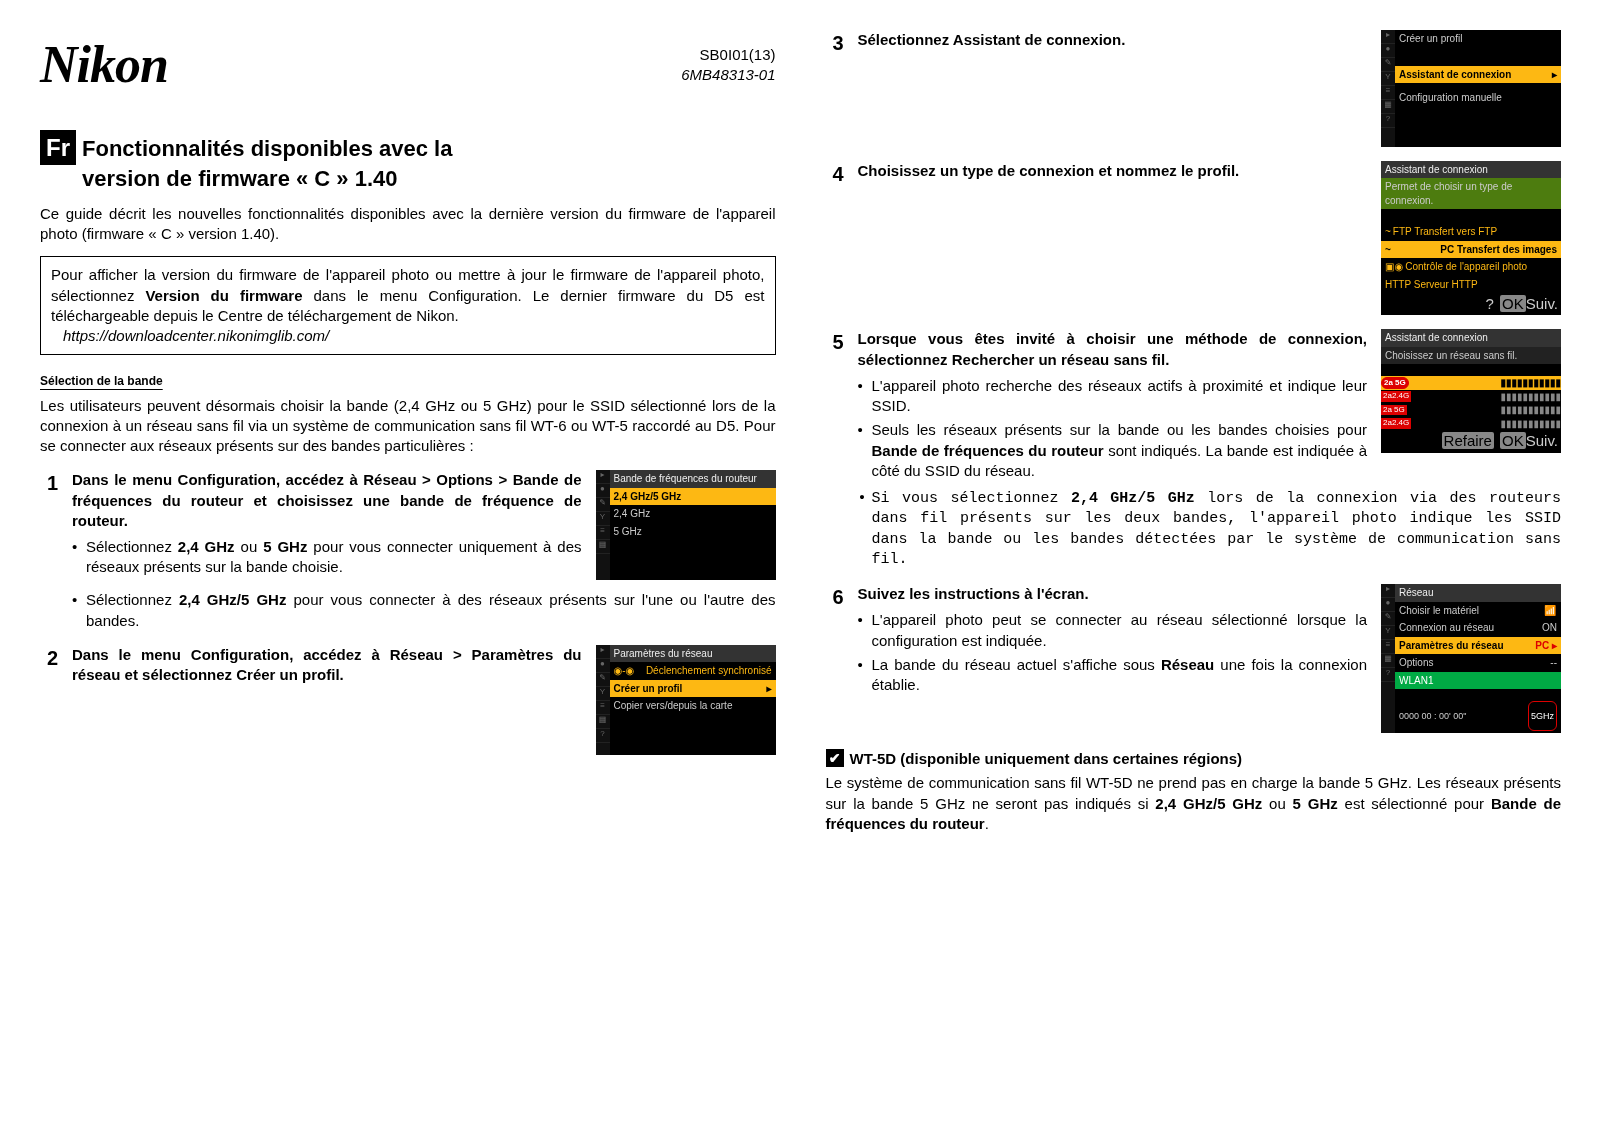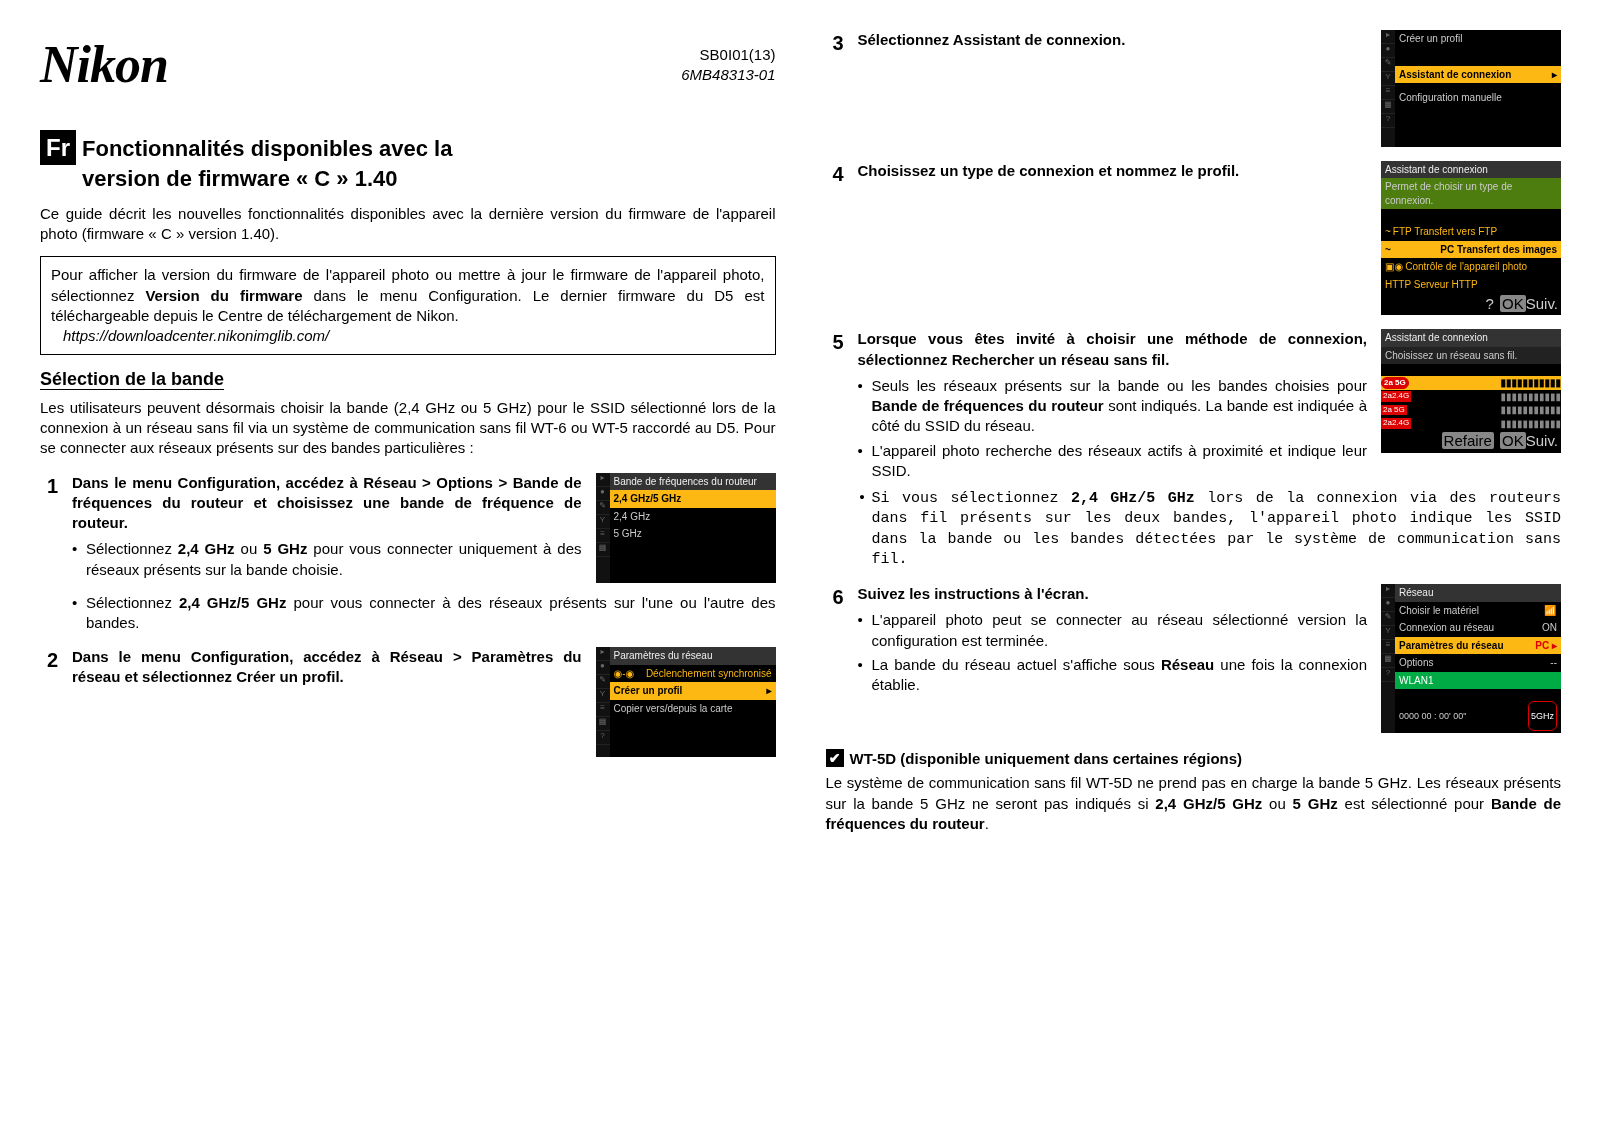--- a/index.html
+++ b/index.html
@@ -45,21 +45,21 @@
   h1.section-title { font-size: 22px; font-weight: 800; line-height: 1.3; }
   h1.section-title .indent { display:block; margin-left: 42px; }
   p.intro { margin-top: 10px; text-align: justify; }
   .boxed {
     border: 1px solid #000;
     padding: 8px 10px;
     margin-top: 12px;
     text-align: justify;
   }
   .boxed .url { font-style: italic; margin-left: 12px; }
-  h2.sub { font-size: 18px; font-weight: 800; margin-top: 12px; text-decoration: underline; text-underline-offset: 4px; }
+  h2.sub { font-size: 12px; font-weight: 800; margin-top: 18px; text-decoration: underline; text-underline-offset: 4px; }
   p.body { margin-top: 6px; text-align: justify; }
   .step-row { display: flex; gap: 14px; margin-top: 14px; align-items:flex-start; }
   .step-row.wide .step-text { flex:1; }
   .step-num { font-size: 20px; font-weight: 800; min-width: 18px; text-align:right; }
   .step-text { flex: 1; text-align: justify; }
   .step-text .title { font-weight: 800; }
   .step-text ul { list-style: none; margin-top: 6px; }
   .step-text ul li { position: relative; padding-left: 14px; margin-top: 4px; text-align: justify; }
   .step-text ul li::before { content: "•"; position: absolute; left: 0; top: 0; }
   .screenshot {
@@ -248,22 +248,22 @@
         <div class="row" style="color:#fdb813">HTTP Serveur HTTP</div>
         <div class="footer"><span>?</span> <span class="ok">OK</span><span>Suiv.</span></div>
       </div>
     </div>
 
     <div class="step-row">
       <div class="step-num">5</div>
       <div class="step-text">
         <span class="title"><span>Lorsque vous êtes invité à choisir une méthode de connexion, sélectionnez </span><span>Rechercher un réseau sans fil</span><span>.</span></span>
         <ul>
+          <li>L'appareil photo recherche des réseaux actifs à proximité et indique leur SSID.</li>
           <li><span>Seuls les réseaux présents sur la bande ou les bandes choisies pour </span><b>Bande de fréquences du routeur</b><span> sont indiqués. La bande est indiquée à côté du SSID du réseau.</span></li>
-          <li>L'appareil photo recherche des réseaux actifs à proximité et indique leur SSID.</li>
         </ul>
       </div>
       <div class="screenshot">
         <div class="hdr">Assistant de connexion</div>
         <div class="row" style="background:#222;">Choisissez un réseau sans fil.</div>
         <div style="height:12px"></div>
         <div class="row tag hl">
             <span class="badge ring">2a 5G</span>
             <span class="ssid" style="color:#000">▮▮▮▮▮▮▮▮▮▮▮</span>
           </div>
@@ -290,21 +290,21 @@
           <li><span>Si vous sélectionnez </span><b>2,4 GHz/5 GHz</b><span> lors de la connexion via des routeurs dans fil présents sur les deux bandes, l'appareil photo indique les SSID dans la bande ou les bandes détectées par le système de communication sans fil.</span></li>
         </ul>
       </div>
     </div>
 
     <div class="step-row">
       <div class="step-num">6</div>
       <div class="step-text">
         <span class="title">Suivez les instructions à l'écran.</span>
         <ul>
-          <li>L'appareil photo peut se connecter au réseau sélectionné version la configuration est terminée.</li>
+          <li>L'appareil photo peut se connecter au réseau sélectionné lorsque la configuration est indiquée.</li>
           <li><span>La bande du réseau actuel s'affiche sous </span><b>Réseau</b><span> une fois la connexion établie.</span></li>
         </ul>
       </div>
       <div class="screenshot">
         <div class="sidebar">
           <div class="icons">
               <span>▸</span>
               <span>●</span>
               <span>✎</span>
               <span>Y</span>

